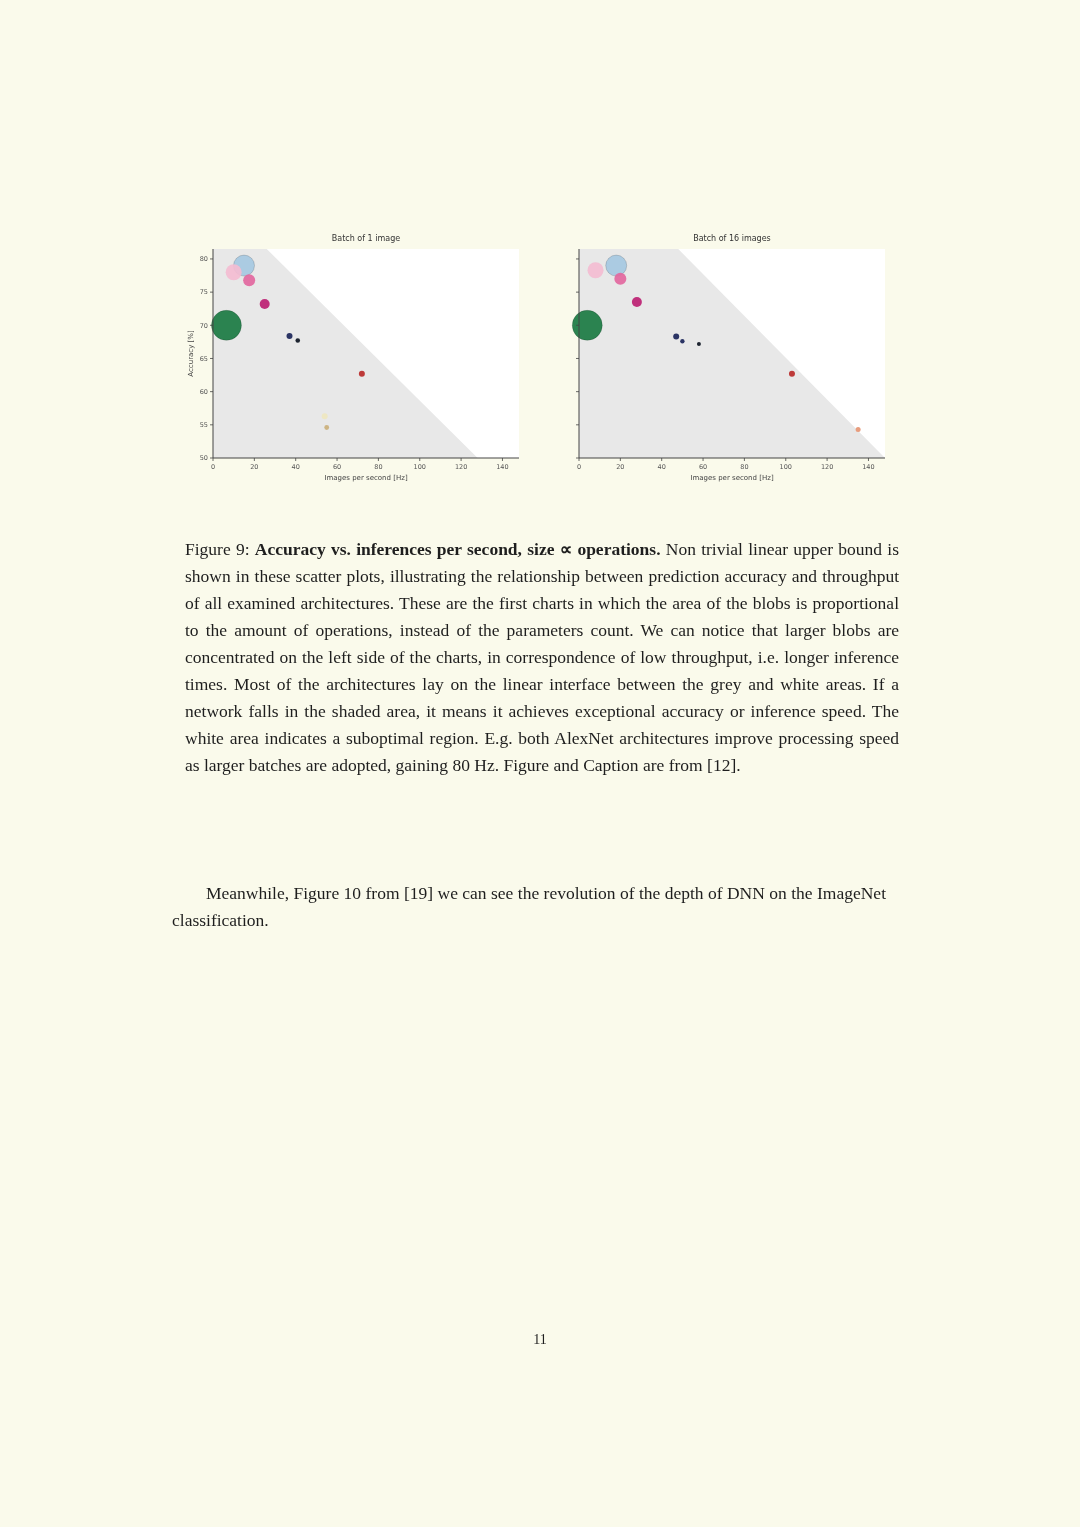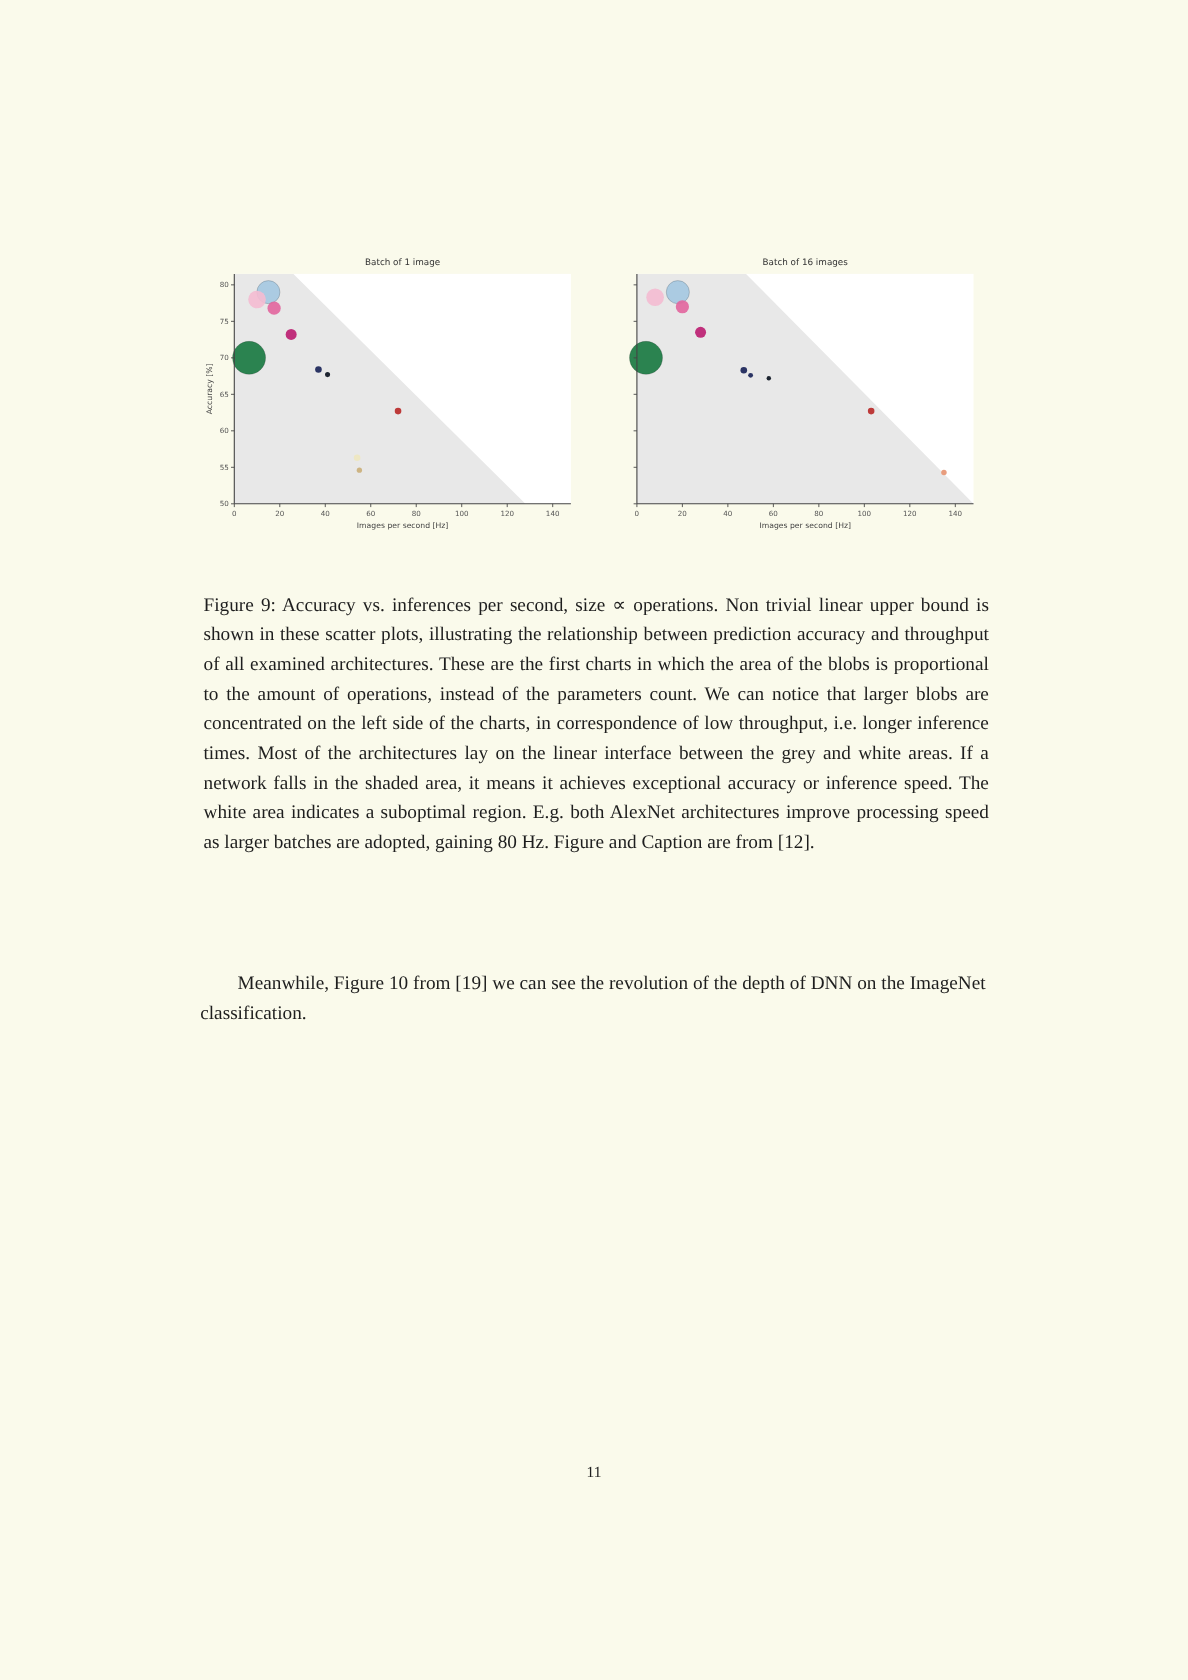--- a/index.html
+++ b/index.html
@@ -31,25 +31,25 @@
     left:185px;
     top:536px;
     width:714px;
     margin:0;
     font-size:17.5px;
     line-height:1.54;
     text-align:justify;
     color:#1e1e1e;
   }
   .caption b{
-    font-weight:normal;
+    font-weight:bold;
   }
   .body-par{
     position:absolute;
-    left:182px;
+    left:172px;
     top:880px;
     width:714px;
     margin:0;
     font-size:17.5px;
     line-height:1.54;
     text-align:justify;
     text-indent:34px;
     color:#1e1e1e;
   }
   .page-number{

